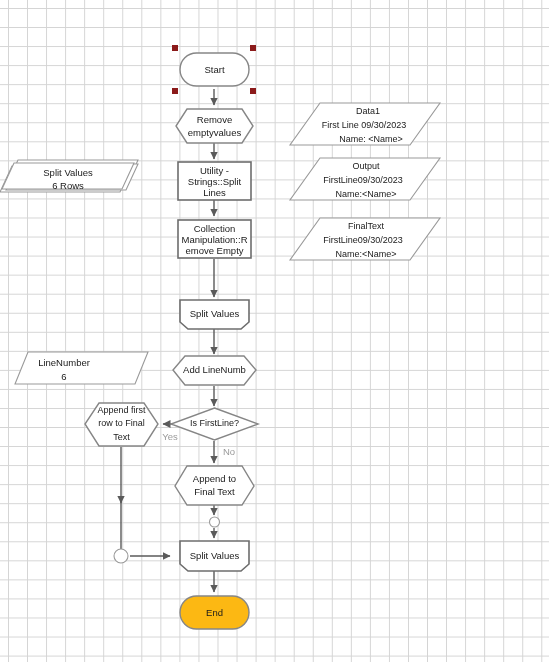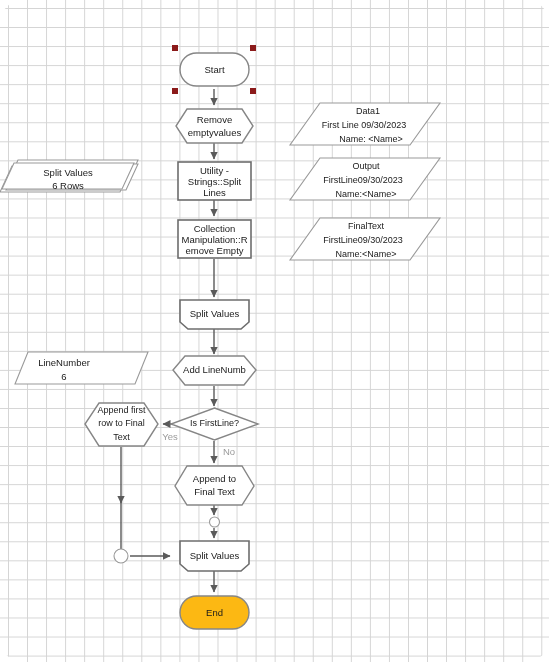--- a/index.html
+++ b/index.html
@@ -15,21 +15,20 @@
     position: relative;
     width: 549px;
     height: 662px;
     overflow: hidden;
     background-color: #ffffff;
     background-image:
       linear-gradient(to right, #d4d4d4 1px, transparent 1px),
       linear-gradient(to bottom, #d4d4d4 1px, transparent 1px);
     background-size: 19.05px 19.05px;
     background-position: 8px 8px;
-    border-radius: 23px;
   }
   #diagram-svg {
     position: absolute;
     left: 0;
     top: 0;
     width: 549px;
     height: 662px;
   }
   .shape-fill {
     fill: #ffffff;

